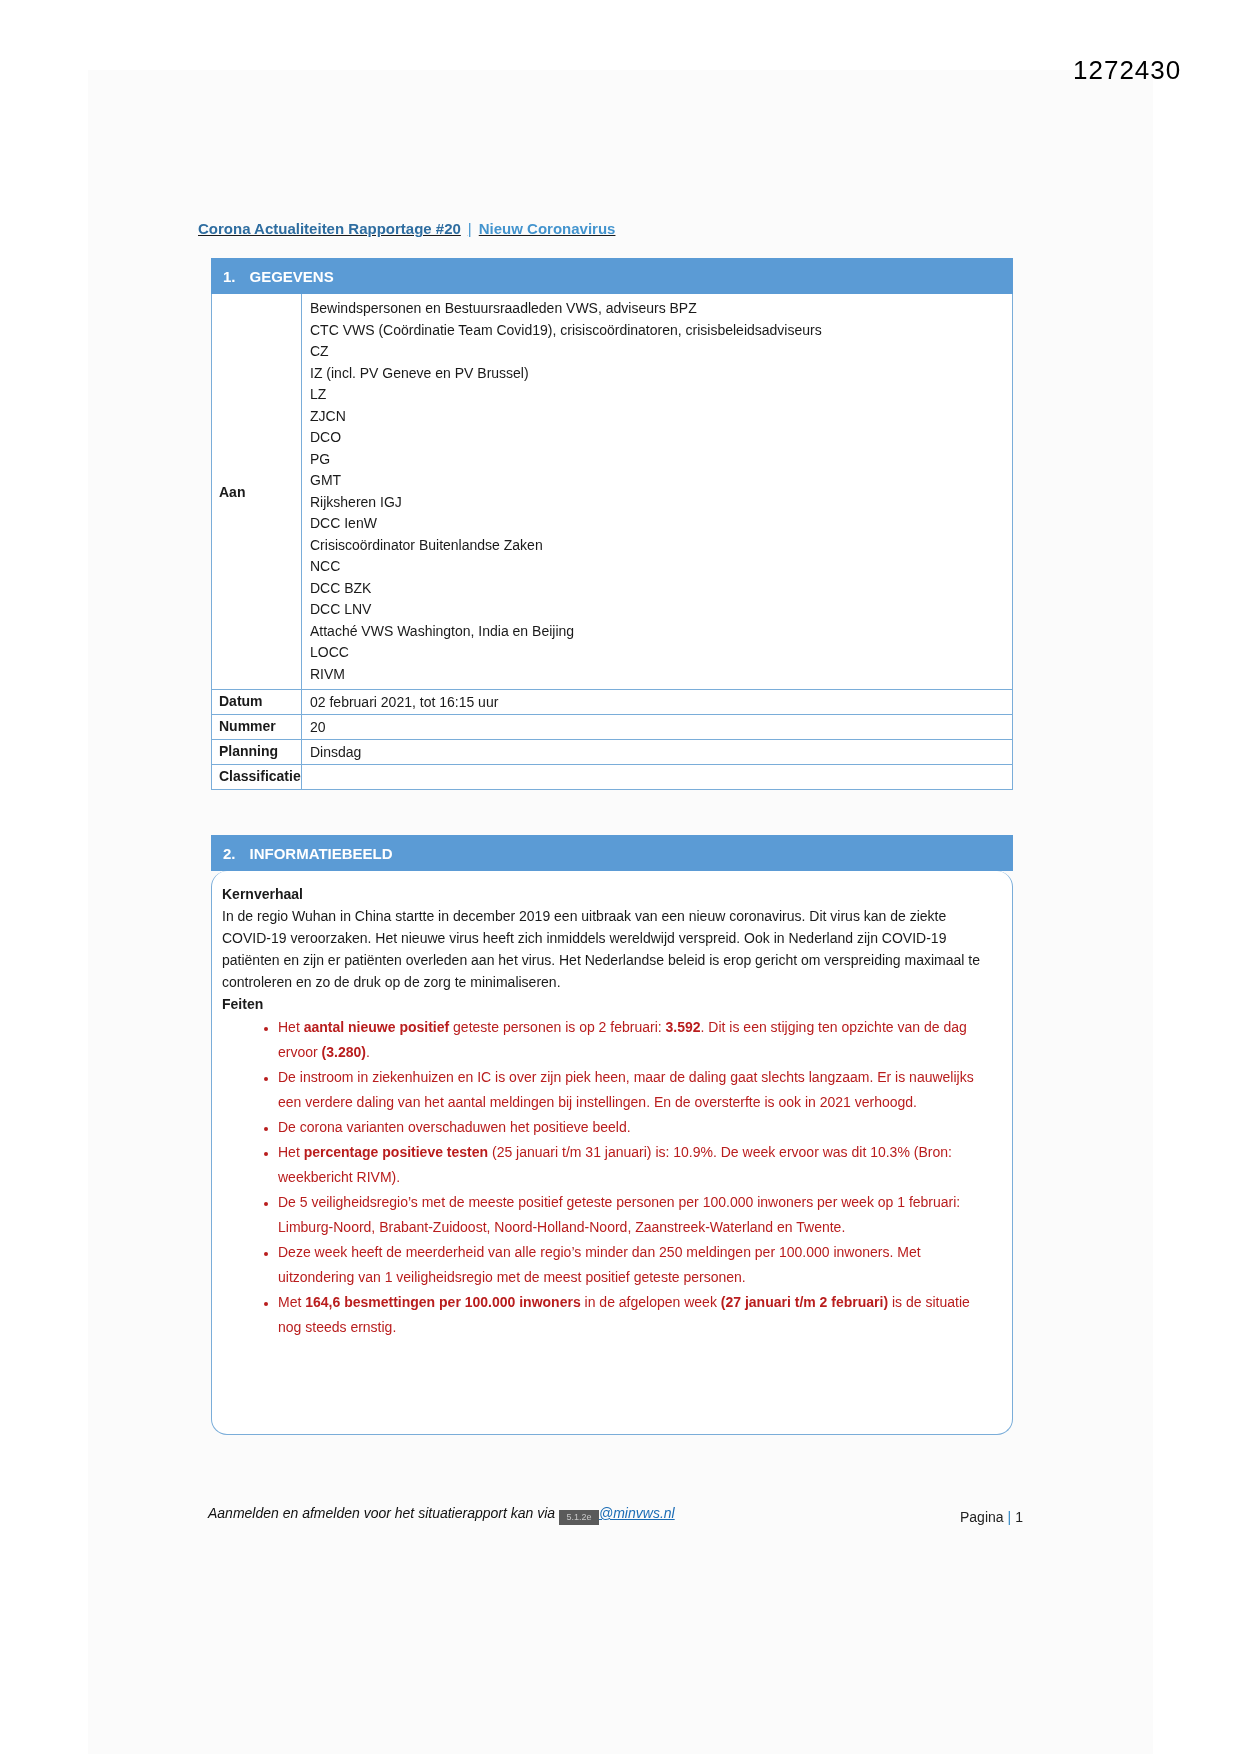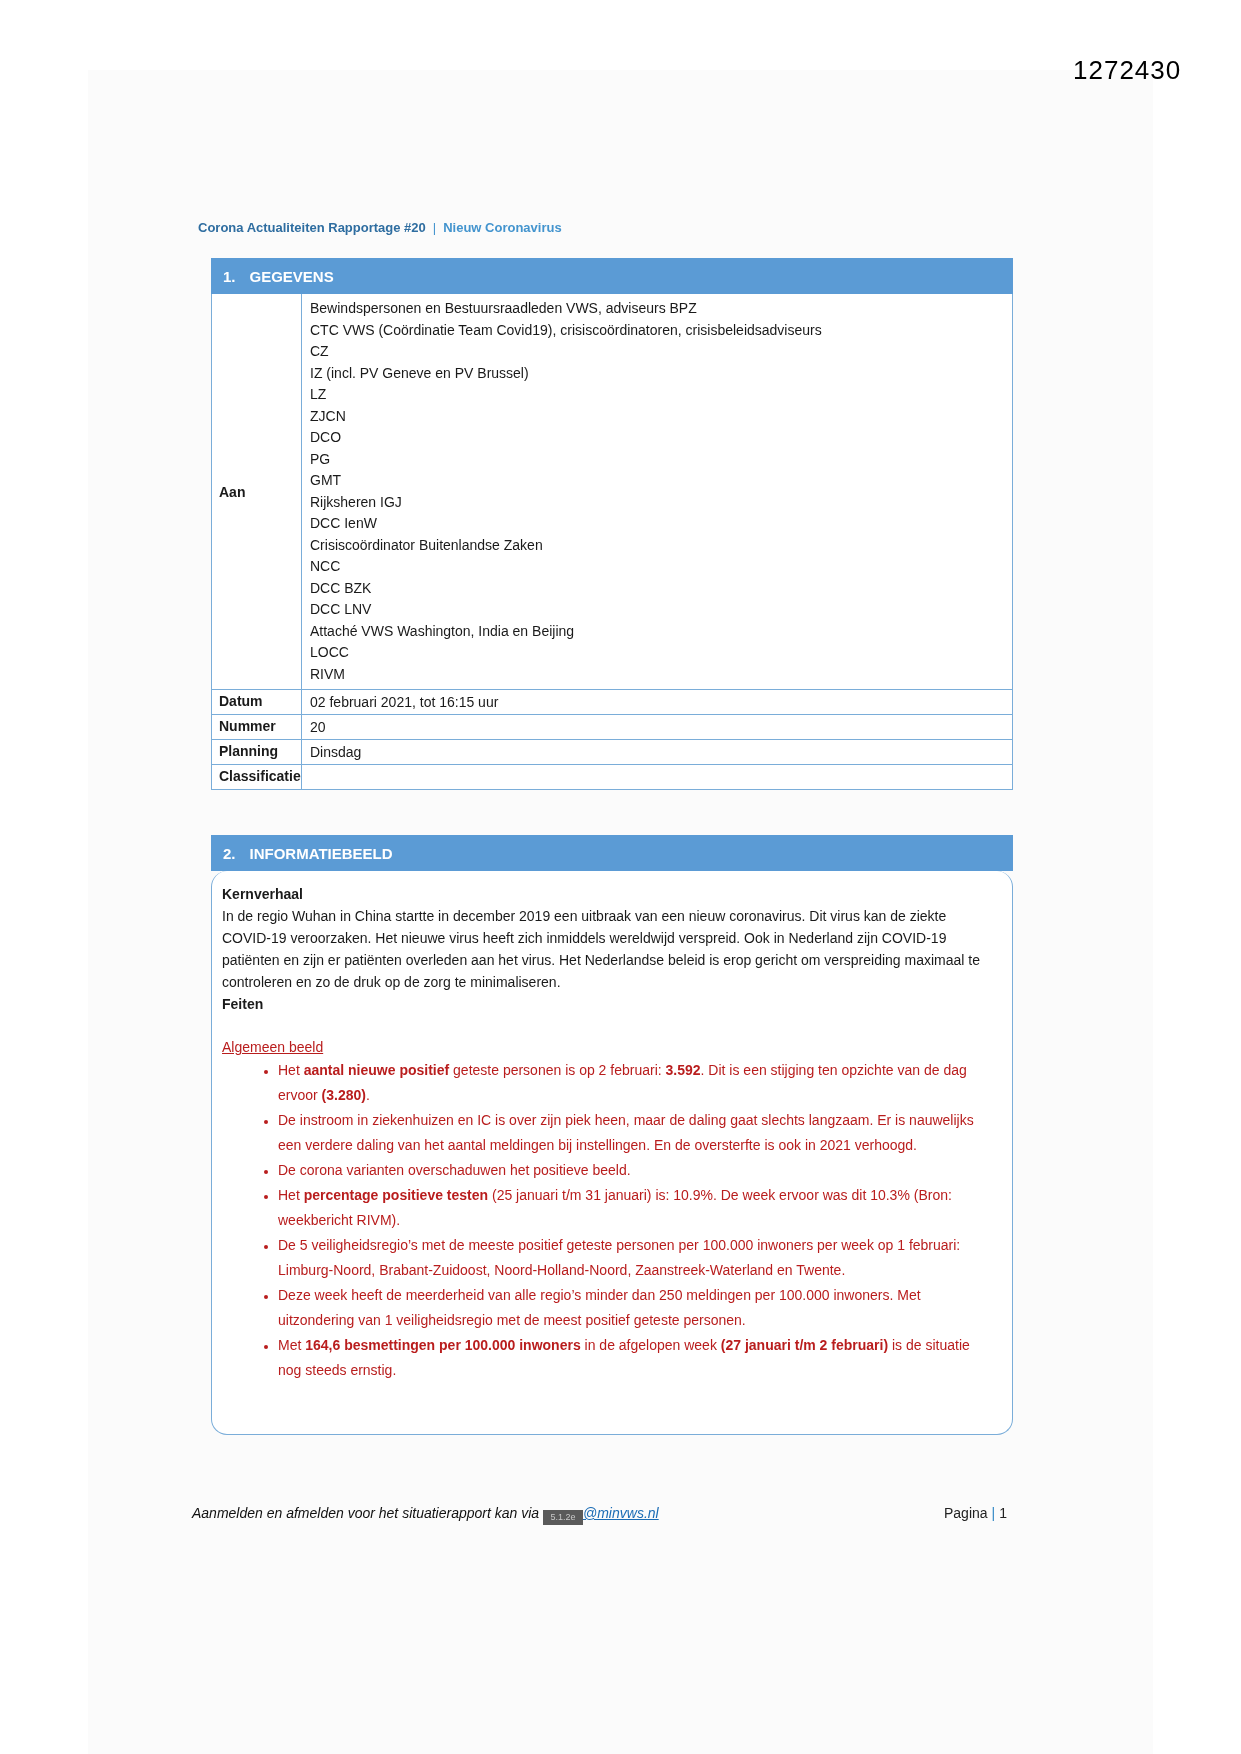--- a/index.html
+++ b/index.html
@@ -13,21 +13,21 @@
     --page-sep-blue:#2E86C5;
   }
   *{margin:0;padding:0;box-sizing:border-box;}
   html,body{background:#ffffff;}
   .page{
     position:relative;width:1241px;height:1754px;background:#ffffff;
     font-family:"Liberation Sans","DejaVu Sans",sans-serif;color:#1a1a1a;overflow:hidden;
   }
   .scan-area{position:absolute;left:88px;top:70px;width:1065px;height:1684px;background:#fbfbfb;}
   .doc-number{position:absolute;left:1073px;top:55px;font-size:26px;color:#000;letter-spacing:1px;}
-  .doc-title{position:absolute;left:198px;top:220px;font-size:13px;font-weight:bold;}
+  .doc-title{position:absolute;left:198px;top:220px;font-size:15px;font-weight:bold;text-decoration:underline;}
   .t-main{color:var(--title-primary);}
   .t-sep{color:var(--title-secondary);padding:0 7px;font-weight:normal;}
   .t-sub{color:var(--title-secondary);}
 
   .tbl{position:absolute;left:211px;width:802px;}
   .tbl-1{top:258px;}
   .tbl-2{top:835px;}
   .tbl-header{
     height:36px;background:var(--section-header-bg);color:#ffffff;
     font-weight:bold;font-size:15px;display:flex;align-items:center;padding-left:12px;
@@ -53,22 +53,22 @@
     color:var(--bullet-red);text-decoration:underline;line-height:22px;margin-top:21px;
   }
   .bullet-list{
     margin:0;padding-left:56px;color:var(--bullet-red);list-style:disc outside;
   }
   .bullet-list li{line-height:25px;padding-right:4px;}
   .bullet-list li::marker{color:var(--bullet-red);font-size:12px;}
   .b{font-weight:bold;}
 
   .footer{
-    position:absolute;left:192px;top:1505px;width:815px;
-    display:flex;justify-content:space-between;align-items:flex-start;font-size:14px;
+    position:absolute;left:208px;top:1505px;width:815px;
+    display:flex;justify-content:space-between;align-items:flex-end;font-size:14px;
   }
   .footer-left{font-style:italic;color:#111;}
   .redaction{
     display:inline-block;background:var(--redaction-bg);color:#c9c9c9;
     font-size:9px;font-style:normal;line-height:15px;padding:0 3px;min-width:40px;
     text-align:center;vertical-align:-2px;
   }
   .email-link{color:var(--link-blue);text-decoration:underline;font-style:italic;cursor:pointer;}
   .footer-right{color:#222;margin-left:28px;}
   .page-sep{color:var(--page-sep-blue);padding:0 4px;}
@@ -136,21 +136,20 @@
 
   <div class="tbl tbl-2">
     <div class="tbl-header">
       <span class="sec-num">2.</span>
       <span>INFORMATIEBEELD</span>
     </div>
     <div class="tbl-body body2">
       <div class="b2-heading">Kernverhaal</div>
       <div class="para">In de regio Wuhan in China startte in december 2019 een uitbraak van een nieuw coronavirus. Dit virus kan de ziekte COVID-19 veroorzaken. Het nieuwe virus heeft zich inmiddels wereldwijd verspreid. Ook in Nederland zijn COVID-19 patiënten en zijn er patiënten overleden aan het virus. Het Nederlandse beleid is erop gericht om verspreiding maximaal te controleren en zo de druk op de zorg te minimaliseren.</div>
       <div class="b2-heading">Feiten</div>
-      <div class="red-heading">Algemeen beeld</div>
       <ul class="bullet-list" id="bullets">
           <li><span>Het </span><span class="b">aantal nieuwe positief </span><span>geteste personen is op 2 februari: </span><span class="b">3.592</span><span>. Dit is een stijging ten opzichte van de dag ervoor </span><span class="b">(3.280)</span><span>.</span></li>
           <li><span>De instroom in ziekenhuizen en IC is over zijn piek heen, maar de daling gaat slechts langzaam. Er is nauwelijks een verdere daling van het aantal meldingen bij instellingen. En de oversterfte is ook in 2021 verhoogd.</span></li>
           <li><span>De corona varianten overschaduwen het positieve beeld.</span></li>
           <li><span>Het </span><span class="b">percentage positieve testen </span><span>(25 januari t/m 31 januari) is: 10.9%. De week ervoor was dit 10.3% (Bron: weekbericht RIVM).</span></li>
           <li><span>De 5 veiligheidsregio’s met de meeste positief geteste personen per 100.000 inwoners per week op 1 februari: Limburg-Noord, Brabant-Zuidoost, Noord-Holland-Noord, Zaanstreek-Waterland en Twente.</span></li>
           <li><span>Deze week heeft de meerderheid van alle regio’s minder dan 250 meldingen per 100.000 inwoners. Met uitzondering van 1 veiligheidsregio met de meest positief geteste personen.</span></li>
           <li><span>Met </span><span class="b">164,6 besmettingen per 100.000 inwoners </span><span>in de afgelopen week </span><span class="b">(27 januari t/m 2 februari)</span><span> is de situatie nog steeds ernstig.</span></li>
         </ul>
     </div>

